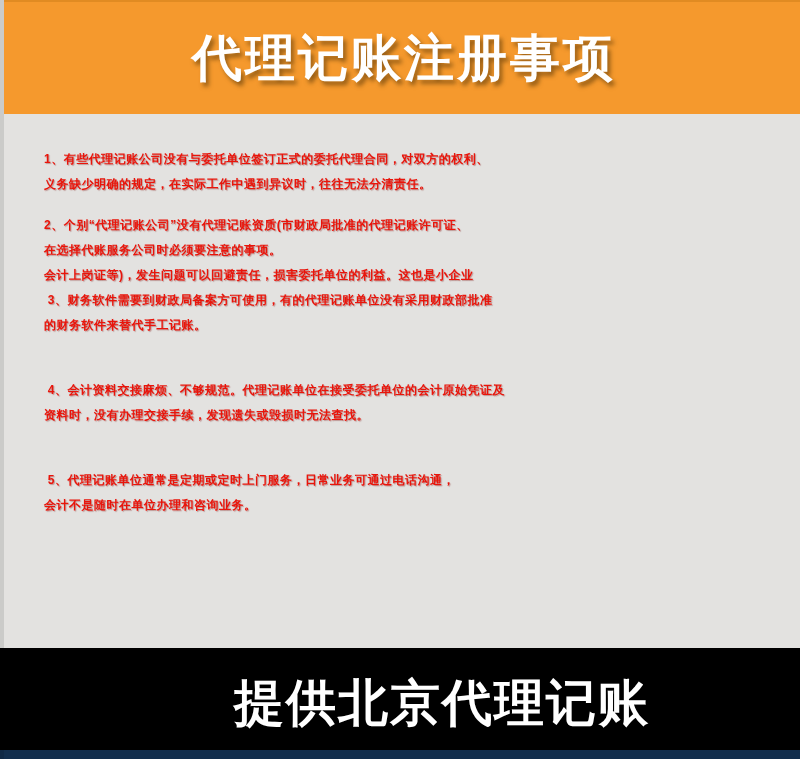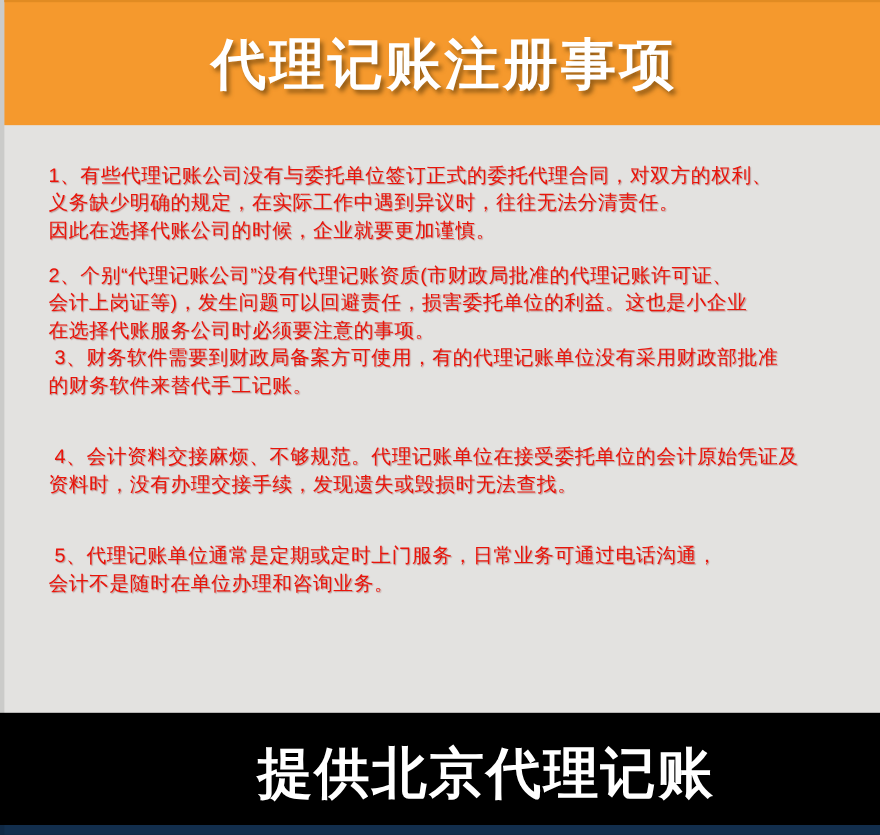--- a/index.html
+++ b/index.html
@@ -50,22 +50,22 @@
     position: absolute;
     top: 114px; left: 0;
     width: 100%;
     height: 534px;
     background: #e3e2e0;
     box-sizing: border-box;
     padding: 33px 36px 0 44px;
   }
   .point {
     color: #e9140a;
-    font-size: 18px;
-    font-weight: normal;
+    font-size: 12px;
+    font-weight: bold;
     line-height: 25px;
     letter-spacing: 0.5px;
     text-shadow: 1px 1px 1px rgba(120,10,5,0.35);
   }
   .point .text-line {
     white-space: pre-wrap;
   }
   .point-1 { margin-bottom: 16px; }
   .point-2 { }
   .point-3 { margin-bottom: 40px; }
@@ -106,27 +106,26 @@
 
   <div class="header-banner">
     <div class="page-title">代理记账注册事项</div>
   </div>
 
   <div class="content-area">
 
     <div class="point point-1">
       <div class="text-line">1、有些代理记账公司没有与委托单位签订正式的委托代理合同，对双方的权利、</div>
       <div class="text-line">义务缺少明确的规定，在实际工作中遇到异议时，往往无法分清责任。</div>
-      <div class="text-line">因此在选择代账公司的时候，企业就要更加谨慎。</div>
     </div>
 
     <div class="point point-2">
       <div class="text-line">2、个别“代理记账公司”没有代理记账资质(市财政局批准的代理记账许可证、</div>
+      <div class="text-line">在选择代账服务公司时必须要注意的事项。</div>
       <div class="text-line">会计上岗证等)，发生问题可以回避责任，损害委托单位的利益。这也是小企业</div>
-      <div class="text-line">在选择代账服务公司时必须要注意的事项。</div>
     </div>
 
     <div class="point point-3">
       <div class="text-line"> 3、财务软件需要到财政局备案方可使用，有的代理记账单位没有采用财政部批准</div>
       <div class="text-line">的财务软件来替代手工记账。</div>
     </div>
 
     <div class="point point-4">
       <div class="text-line"> 4、会计资料交接麻烦、不够规范。代理记账单位在接受委托单位的会计原始凭证及</div>
       <div class="text-line">资料时，没有办理交接手续，发现遗失或毁损时无法查找。</div>

